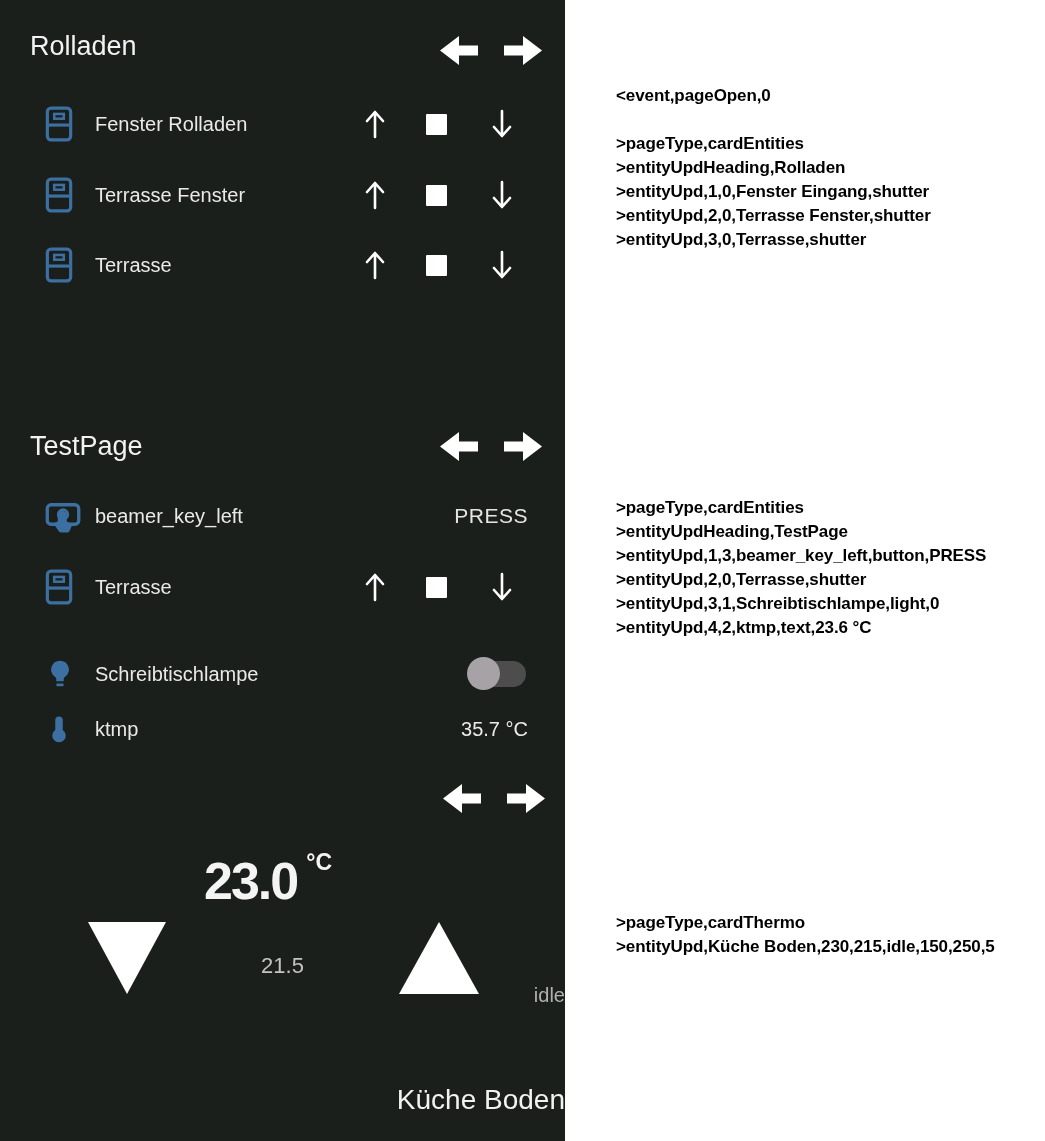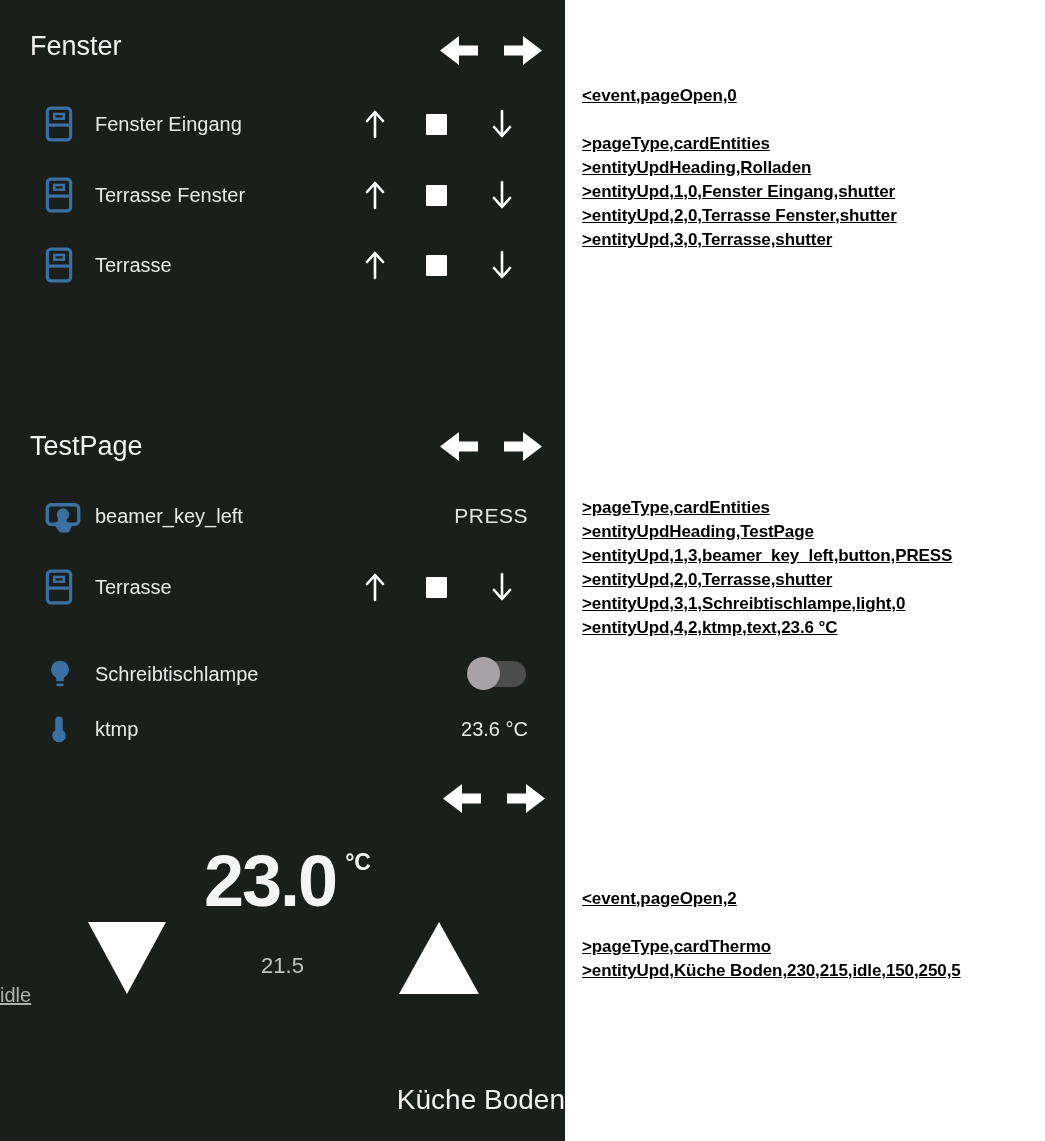--- a/index.html
+++ b/index.html
@@ -22,62 +22,62 @@
   .ctl.down{left:490px;}
   .sq{width:21px;height:21px;background:#ffffff;border-radius:1px;}
   .rval{position:absolute;right:37px;top:0;line-height:44px;font-size:20px;color:#eaeaea;white-space:nowrap;}
   .press{color:#e5e5e5;font-size:21px;letter-spacing:.5px;}
 
   .toggle{position:absolute;right:39px;top:9px;width:56px;height:26px;border-radius:13px;background:#4d4d4d;}
   .knob{position:absolute;left:-3px;top:-4px;width:33px;height:33px;border-radius:50%;background:#a7a2a5;}
 
   
   .temp-wrap{position:absolute;left:204px;top:843px;display:flex;align-items:flex-start;}
-  .temp-big{font-size:72px;line-height:76px;font-weight:bold;letter-spacing:-2px;color:#f4f4f4;}
+  .temp-big{font-size:52px;line-height:76px;font-weight:bold;letter-spacing:-2px;color:#f4f4f4;}
   .temp-unit{font-size:23px;font-weight:bold;margin:6px 0 0 9px;color:#f4f4f4;}
   .tri{position:absolute;width:0;height:0;}
   .tri.down{left:88px;top:922px;border-left:39px solid transparent;border-right:39px solid transparent;border-top:72px solid #ffffff;}
   .tri.up{left:399px;top:922px;border-left:40px solid transparent;border-right:40px solid transparent;border-bottom:72px solid #ffffff;}
   .t-target{position:absolute;left:0;top:953px;width:565px;text-align:center;font-size:22px;color:#c3c3c3;}
-  .t-state{position:absolute;left:0;top:984px;width:565px;text-align:left;font-size:20px;color:#b0b0b0;text-decoration:underline;}
+  .t-state{position:absolute;left:0;top:984px;width:565px;text-align:right;font-size:20px;color:#b0b0b0;}
   .t-title{position:absolute;left:0;top:1084px;width:565px;text-align:right;font-size:28px;color:#f2f2f2;}
 
   
-  .log-block{position:absolute;left:582px;width:420px;text-decoration:underline;}
+  .log-block{position:absolute;left:616px;width:420px;}
   .log-line{height:24px;line-height:24px;font-size:17px;font-weight:bold;color:#000000;
             letter-spacing:-0.1px;white-space:pre;}
 </style>
 </head>
 <body>
 
 <div id="stage">
 
   <div class="screen">
 
-    <div class="card-title" style="top:28px">Fenster</div>
+    <div class="card-title" style="top:28px">Rolladen</div>
     <div class="nav-arrow" style="left:440px;top:35px">
       <svg width="38" height="31" viewBox="0 0 38 31">
           <path d="M38 10.5 H19 V1 L0 15.5 L19 30 V20.5 H38 Z" fill="#ffffff"></path>
         </svg>
     </div>
     <div class="nav-arrow" style="left:504px;top:35px">
       <svg width="38" height="31" viewBox="0 0 38 31">
           <path d="M0 10.5 H19 V1 L38 15.5 L19 30 V20.5 H0 Z" fill="#ffffff"></path>
         </svg>
     </div>
 
     <div class="row" style="top:102px">
       <span class="eicon">
         <svg width="30" height="36" viewBox="0 0 26 34">
             <rect x="2" y="2" width="22" height="30" rx="3.5" fill="none" stroke="currentColor" stroke-width="3"></rect>
             <rect x="8.5" y="7.5" width="9" height="4.5" fill="none" stroke="currentColor" stroke-width="2.4"></rect>
             <line x1="3.5" y1="18" x2="22.5" y2="18" stroke="currentColor" stroke-width="3"></line>
           </svg>
       </span>
-      <span class="elabel">Fenster Eingang</span>
+      <span class="elabel">Fenster Rolladen</span>
       <span class="ctl up">
           <svg width="22" height="32" viewBox="0 0 22 32">
             <path d="M11 29 V6 M3 13 L11 4 L19 13" fill="none" stroke="#ffffff" stroke-width="2.6" stroke-linecap="round" stroke-linejoin="round"></path>
           </svg>
         </span>
       <span class="ctl stop">
           <span class="sq"></span>
         </span>
       <span class="ctl down">
           <svg width="22" height="32" viewBox="0 0 22 32">
@@ -195,21 +195,21 @@
         </span>
     </div>
 
     <div class="row" style="top:707px">
       <span class="eicon">
         <svg width="30" height="36" viewBox="0 0 24 24">
             <path d="M15 12.8 V5 a3 3 0 0 0-6 0 v7.8 a5.4 5.4 0 1 0 6 0 z" fill="currentColor"></path>
           </svg>
       </span>
       <span class="elabel">ktmp</span>
-      <span class="rval">23.6 °C</span>
+      <span class="rval">35.7 °C</span>
     </div>
 
     <div class="nav-arrow" style="left:443px;top:783px">
       <svg width="38" height="31" viewBox="0 0 38 31">
           <path d="M38 10.5 H19 V1 L0 15.5 L19 30 V20.5 H38 Z" fill="#ffffff"></path>
         </svg>
     </div>
     <div class="nav-arrow" style="left:507px;top:783px">
       <svg width="38" height="31" viewBox="0 0 38 31">
           <path d="M0 10.5 H19 V1 L38 15.5 L19 30 V20.5 H0 Z" fill="#ffffff"></path>
@@ -245,20 +245,19 @@
       <div class="log-line"></div>
       <div class="log-line">&gt;pageType,cardEntities</div>
       <div class="log-line">&gt;entityUpdHeading,TestPage</div>
       <div class="log-line">&gt;entityUpd,1,3,beamer_key_left,button,PRESS</div>
       <div class="log-line">&gt;entityUpd,2,0,Terrasse,shutter</div>
       <div class="log-line">&gt;entityUpd,3,1,Schreibtischlampe,light,0</div>
       <div class="log-line">&gt;entityUpd,4,2,ktmp,text,23.6 °C</div>
     </div>
 
     <div class="log-block" style="top:887px">
-      <div class="log-line">&lt;event,pageOpen,2</div>
       <div class="log-line"></div>
       <div class="log-line">&gt;pageType,cardThermo</div>
       <div class="log-line">&gt;entityUpd,Küche Boden,230,215,idle,150,250,5</div>
     </div>
 
   </div>
 </div>
 
 </body></html>

